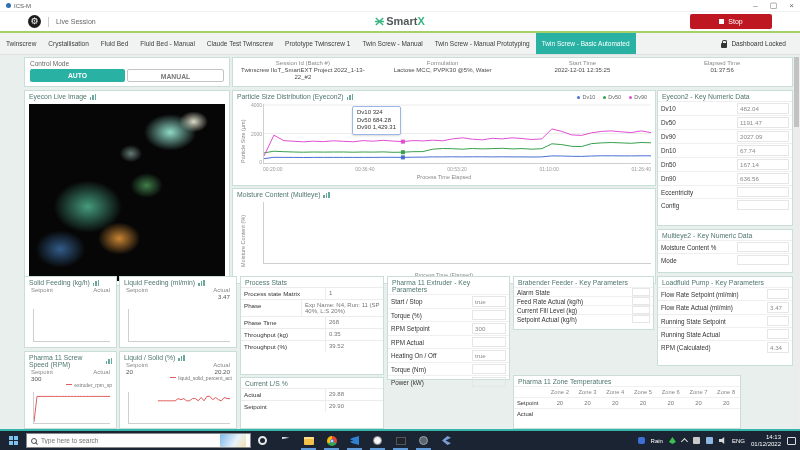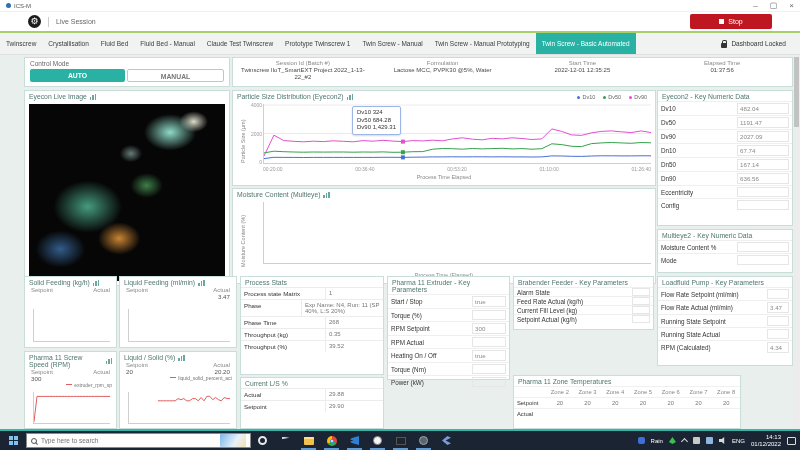--- a/index.html
+++ b/index.html
@@ -133,20 +133,31 @@
     <span>–</span>
     <span>▢</span>
     <span>×</span>
   </span>
 </div>
 
 <div class="header">
   <div class="gear">⚙</div>
   <div class="hdr-div"></div>
   <div class="live">Live Session</div>
+  <div class="logo">
+    <span class="mark">
+      <svg width="9" height="9" viewBox="0 0 10 10">
+          <g stroke="#35b57f" stroke-width="1.6">
+            <line x1="1" y1="1" x2="9" y2="9"></line>
+            <line x1="9" y1="1" x2="1" y2="9"></line>
+            <line x1="0" y1="5" x2="10" y2="5"></line>
+          </g>
+        </svg>
+    </span><span class="smart">Smart</span><span class="x">X</span>
+  </div>
   <div class="stopbtn"><span class="sq"></span><span>Stop</span></div>
 </div>
 
 <div class="tabbar">
   <span class="tab">Twinscrew</span>
   <span class="tab">Crystallisation</span>
   <span class="tab">Fluid Bed</span>
   <span class="tab">Fluid Bed - Manual</span>
   <span class="tab">Claude Test Twinscrew</span>
   <span class="tab">Prototype Twinscrew 1</span>

